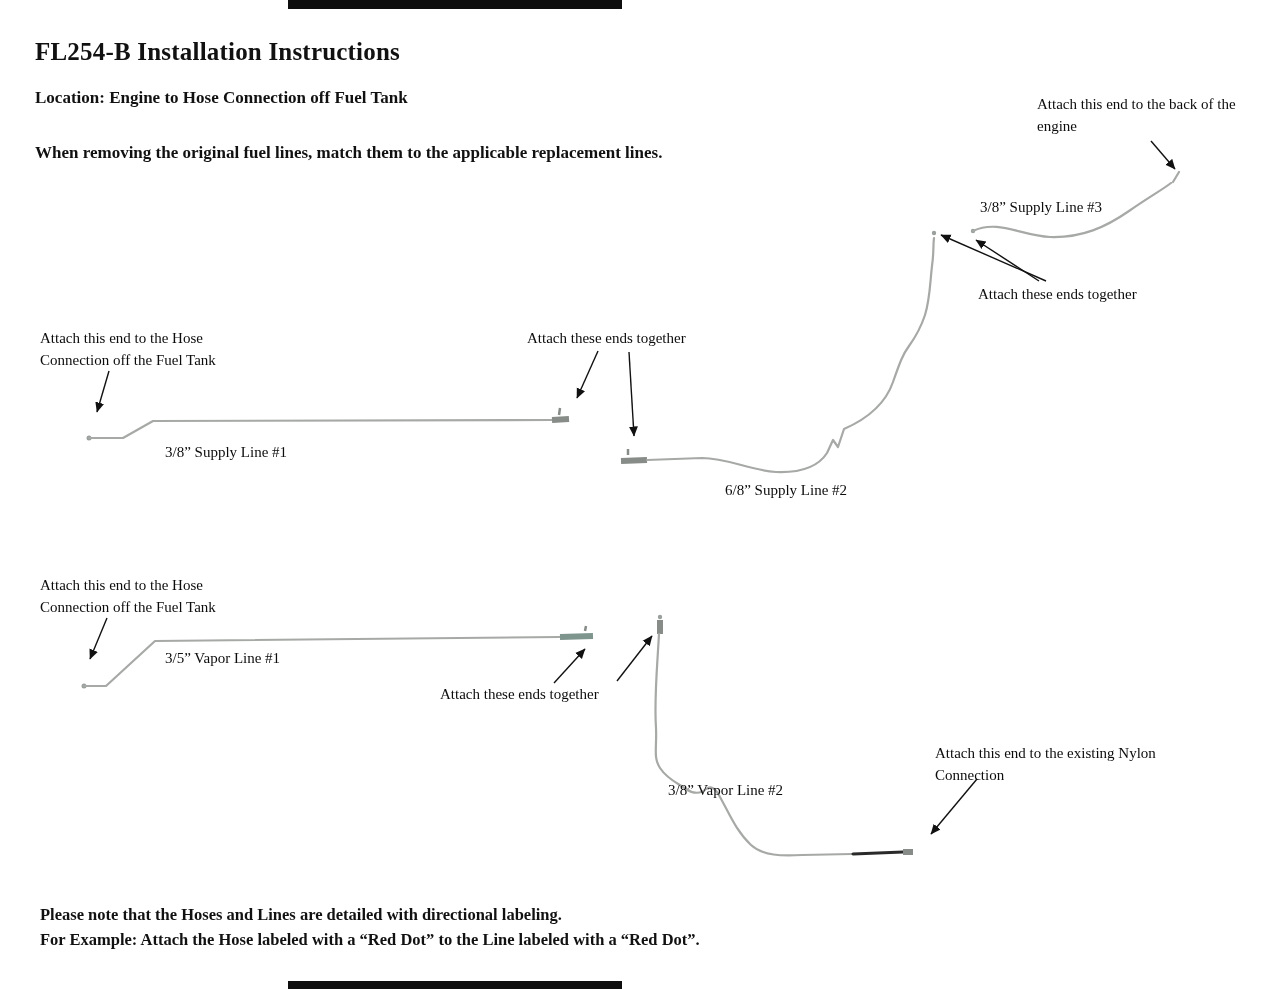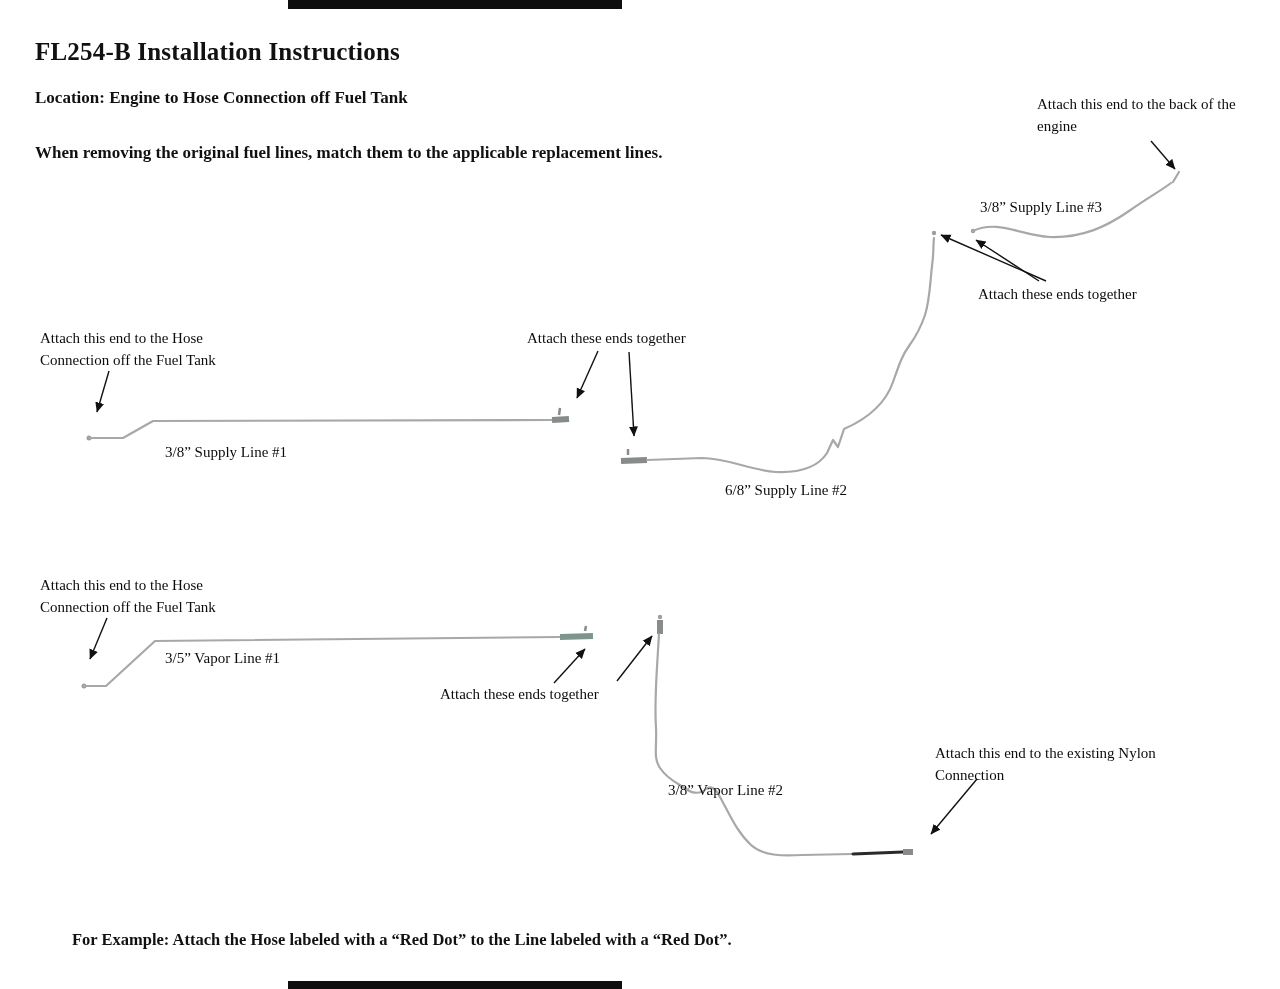--- a/index.html
+++ b/index.html
@@ -114,15 +114,16 @@
   <div class="lbl" style="left:165px;top:441px;">3/8” Supply Line #1</div>
   <div class="lbl" style="left:527px;top:327px;">Attach these ends together</div>
   <div class="lbl" style="left:725px;top:479px;">6/8” Supply Line #2</div>
 
   <div class="lbl" style="left:40px;top:574px;width:214px;">Attach this end to the Hose Connection off the Fuel Tank</div>
   <div class="lbl" style="left:165px;top:647px;">3/5” Vapor Line #1</div>
   <div class="lbl" style="left:440px;top:683px;">Attach these ends together</div>
   <div class="lbl" style="left:668px;top:763px;margin-top:16px;">3/8” Vapor Line #2</div>
   <div class="lbl" style="left:935px;top:734px;width:224px;margin-top:8px;">Attach this end to the existing Nylon Connection</div>
 
-  <div class="note" style="top:927px;margin-left:32px;">For Example: Attach the Hose labeled with a “Red Dot” to the Line labeled with a “Red Dot”.</div>
+  <div class="note" style="top:902px;">Please note that the Hoses and Lines are detailed with directional labeling.</div>
+  <div class="note" style="top:927px;">For Example: Attach the Hose labeled with a “Red Dot” to the Line labeled with a “Red Dot”.</div>
 
 </div>
 
 </body></html>

